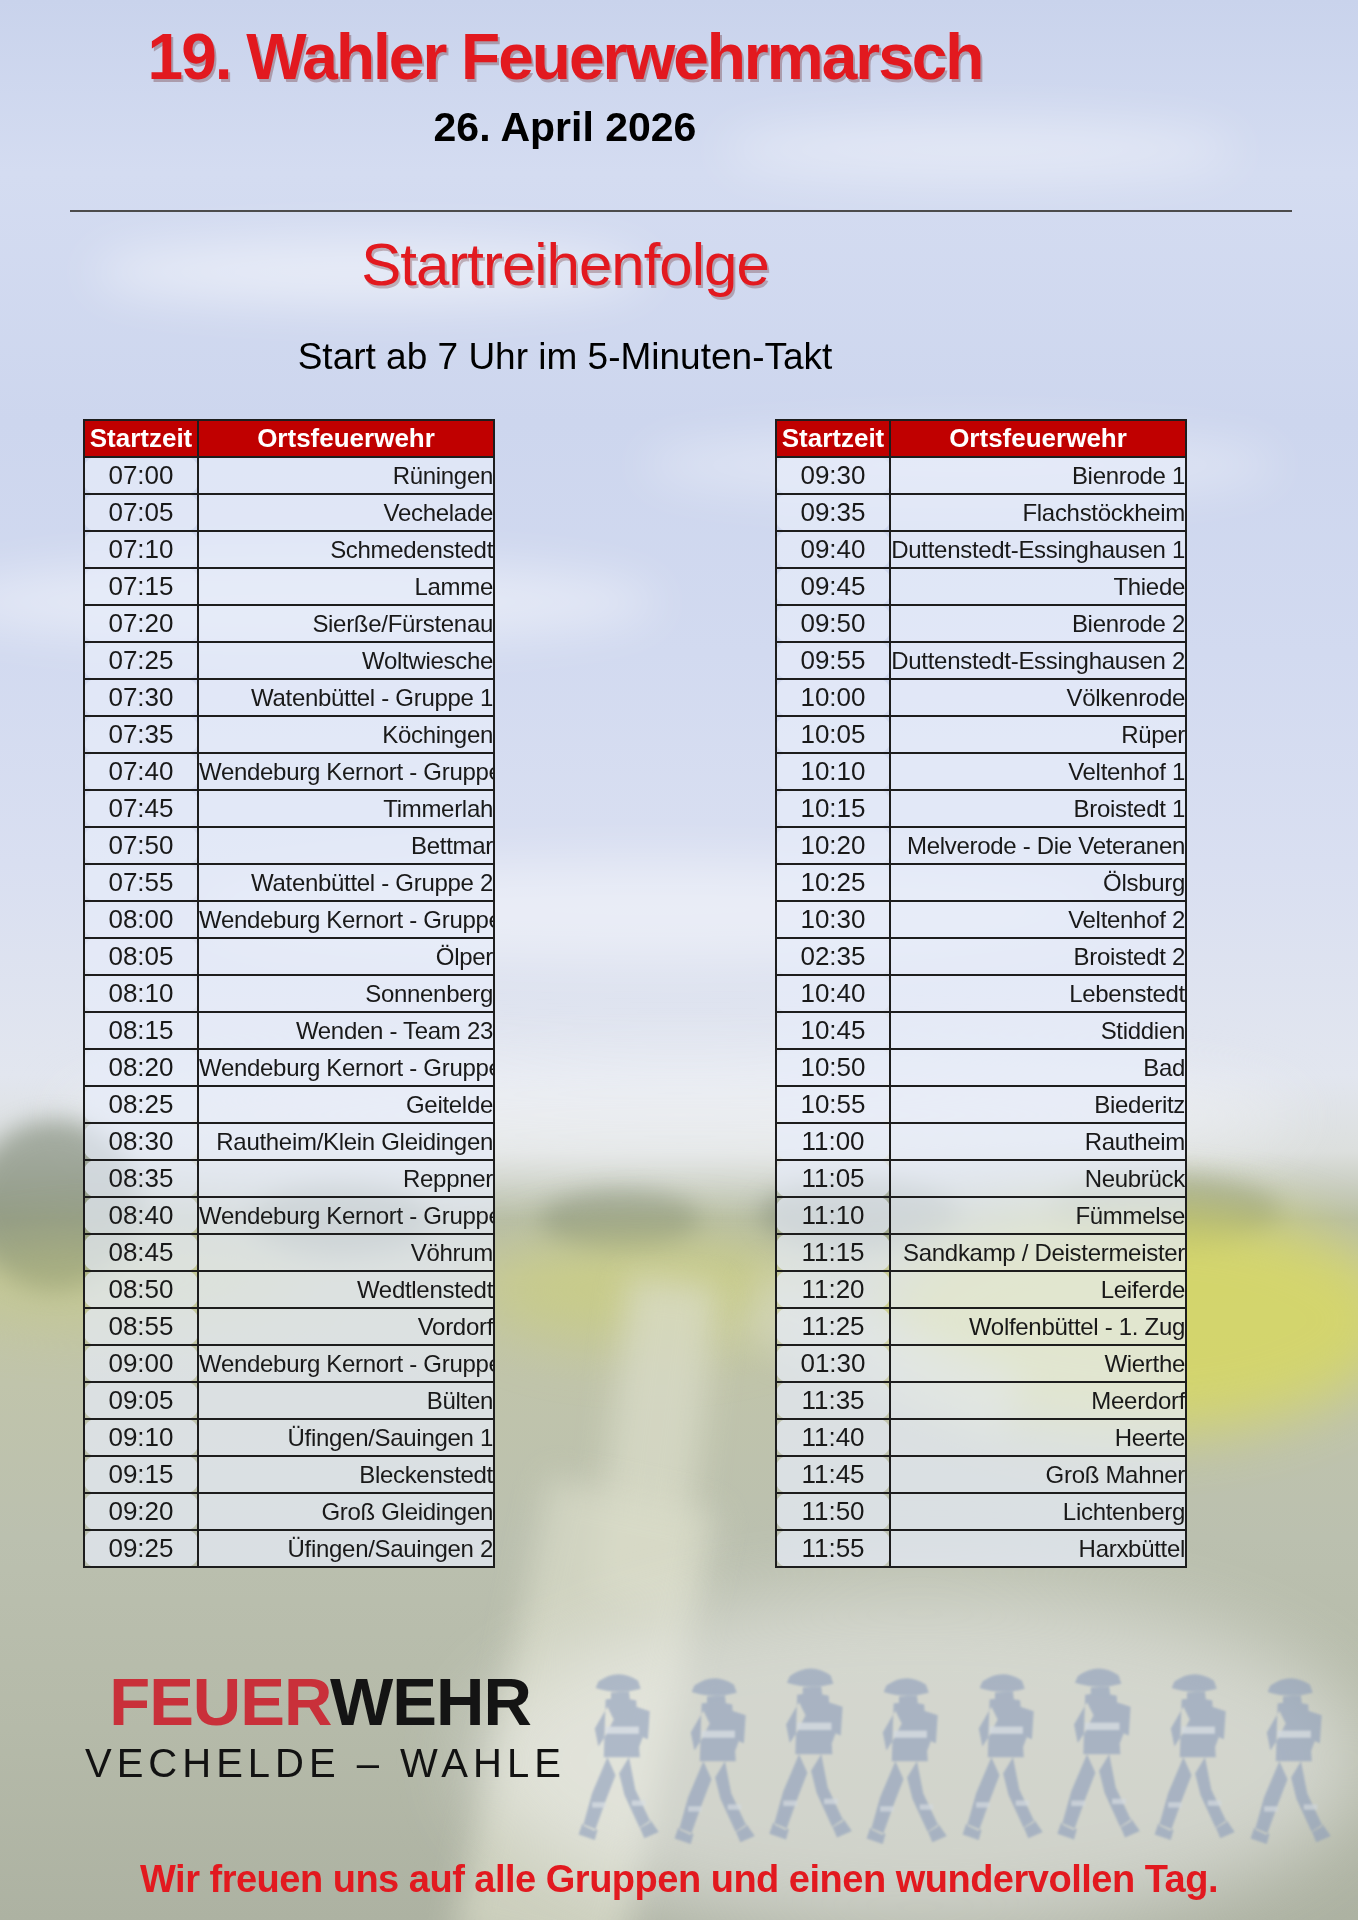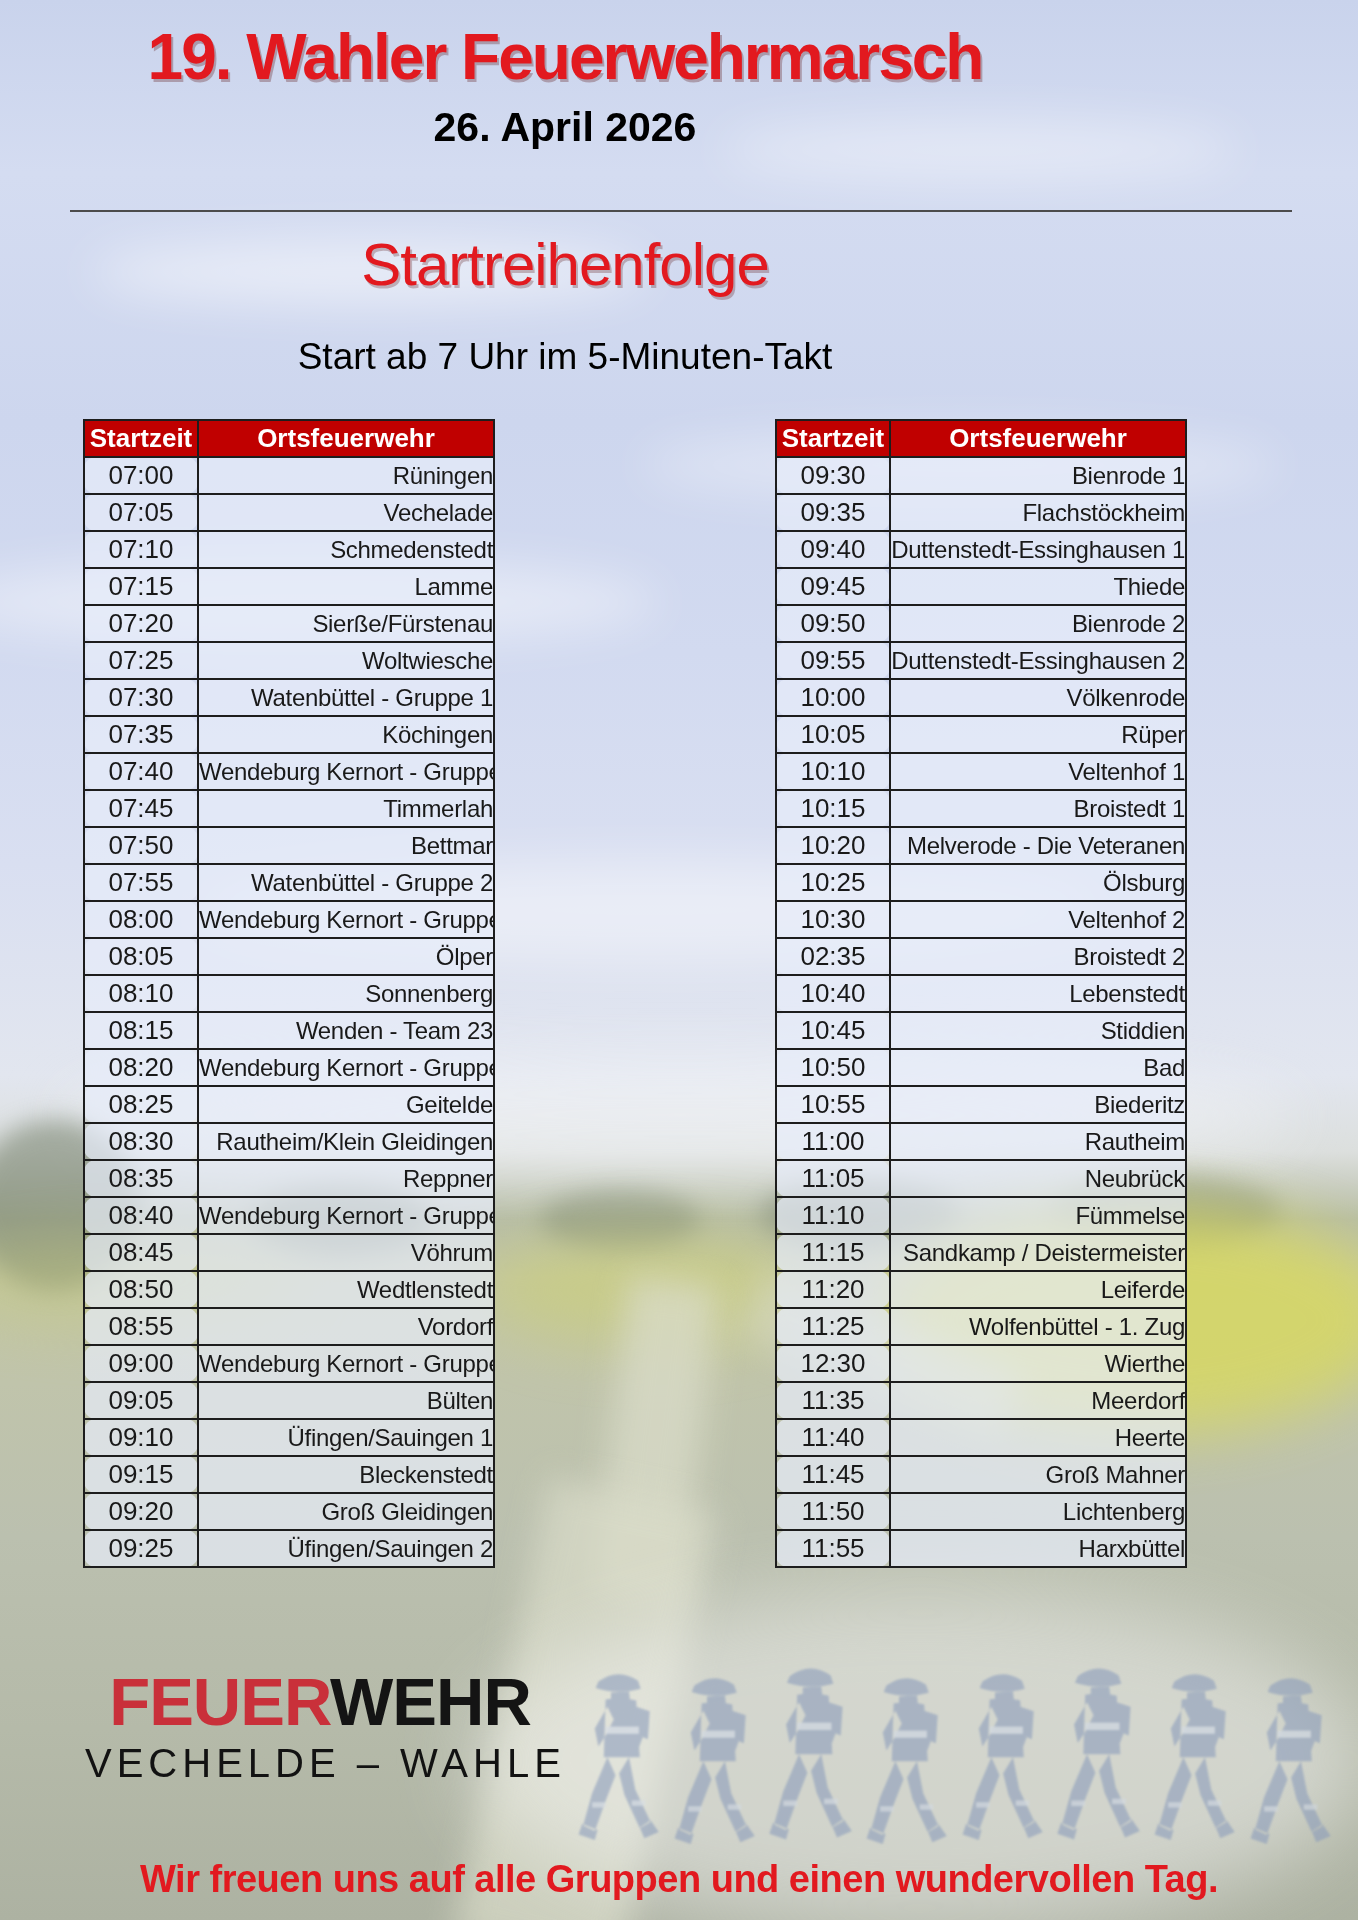--- a/index.html
+++ b/index.html
@@ -340,21 +340,21 @@
         </tr>
         <tr>
           <td class="time">11:20</td>
           <td class="name">Leiferde</td>
         </tr>
         <tr>
           <td class="time">11:25</td>
           <td class="name">Wolfenbüttel - 1. Zug</td>
         </tr>
         <tr>
-          <td class="time">12:30</td>
+          <td class="time">01:30</td>
           <td class="name">Wierthe</td>
         </tr>
         <tr>
           <td class="time">11:35</td>
           <td class="name">Meerdorf</td>
         </tr>
         <tr>
           <td class="time">11:40</td>
           <td class="name">Heerte</td>
         </tr>

